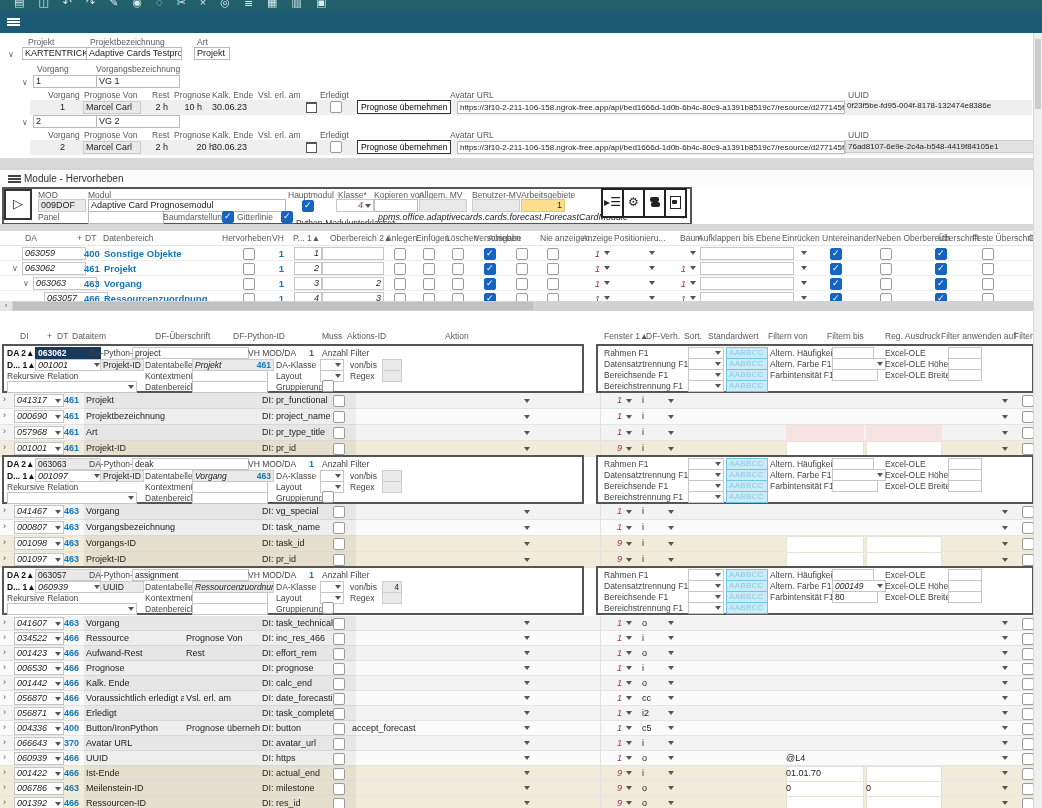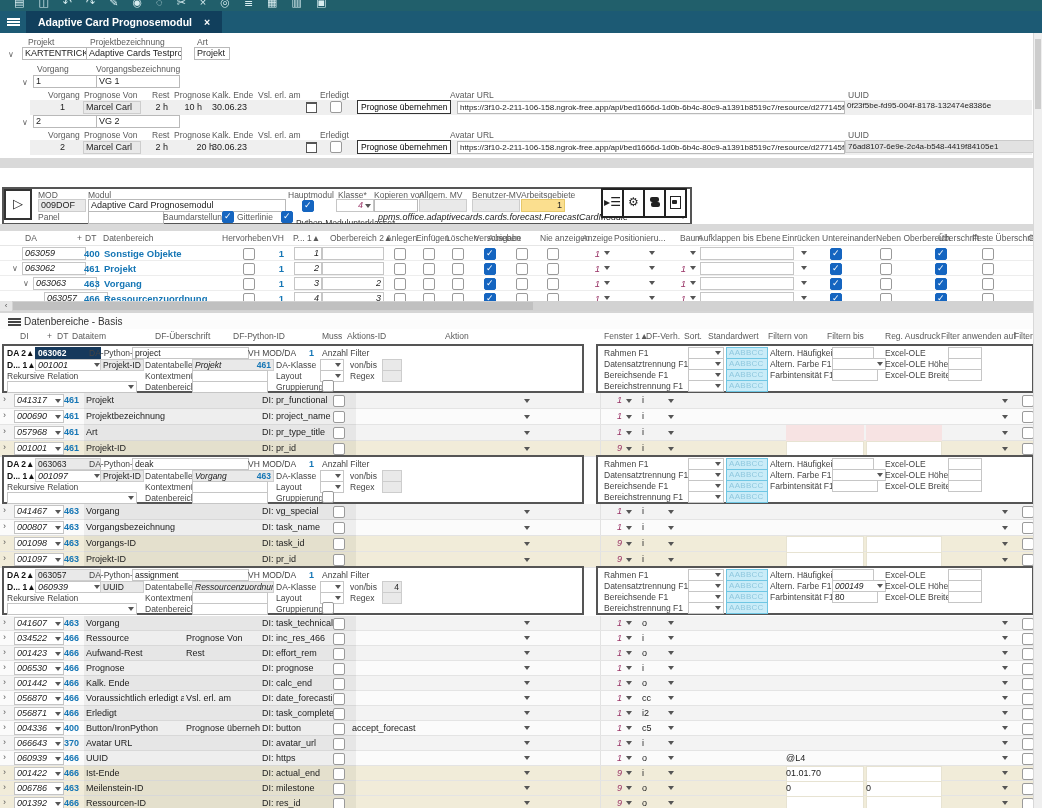--- a/index.html
+++ b/index.html
@@ -131,23 +131,20 @@
   <div class="tbar" id="tbar-icons"><span>▤</span><span>◫</span><span>↶</span><span>↷</span><span>✎</span><span>◉</span><span>◌</span><span>✂</span><span>×</span><span>◎</span><span>≣</span><span>▦</span><span>▥</span><span>▣</span></div>
   <span class="tealbtn" style="right:1px;top:12px"></span>
   <span class="tealbtn" style="right:1px;top:22px"></span>
 
   <div class="tabbar">
     <span class="hamb" style="left:7px;top:7px">
         <i></i>
         <i></i>
         <i></i>
       </span>
-    <div class="tab">
-      <span>Adaptive Card Prognosemodul</span><span class="x">×</span>
-    </div>
   </div>
 
   <div class="lstrip"></div>
 
   <div class="panel1">
     <span class="lb" style="left:28px;top:4px">Projekt</span>
     <span class="lb" style="left:90px;top:4px">Projektbezeichnung</span>
     <span class="lb" style="left:197px;top:4px">Art</span>
     <span class="chv" style="left:8px;top:17px">∨</span>
     <span class="in" style="left:22px;top:14px;width:60px">KARTENTRICKS</span>
@@ -204,20 +201,28 @@
   <span class="cb erl" style="left:330px;top:26px"></span>
   <button class="pbtn" style="left:357px;top:25px">Prognose übernehmen</button>
   <span class="urlin" style="left:457px;top:26px;width:382px">https://3f10-2-211-106-158.ngrok-free.app/api/bed1666d-1d0b-6b4c-80c9-a1391b8519c7/resource/d277145f-028b-6546-be3b-b2c5b2671fb0/avatar</span>
   <span class="uu usel" style="left:845px;top:25px;width:186px">76ad8107-6e9e-2c4a-b548-4419f84105e1</span>
 </div>
       </div>
   </div>
 
   <div class="gap" style="top:158px;height:10px"></div>
 
+  <div class="sh" style="top:168px">
+    <span class="hamb dark" style="left:8px;top:5px">
+        <i></i>
+        <i></i>
+        <i></i>
+      </span>
+    <span class="t">Module - Hervorheben</span>
+  </div>
 
   <div class="modp">
     <div class="blkM"></div>
     <div class="play">▷</div>
     <span class="lb" style="left:38px;top:4px">MOD</span>
     <span class="in ro" style="left:38px;top:13px;width:42px">009DOF</span>
     <span class="lb" style="left:88px;top:4px">Modul</span>
     <span class="in" style="left:88px;top:13px;width:192px">Adaptive Card Prognosemodul</span>
     <span class="lb" style="left:288px;top:4px">Hauptmodul</span>
     <span class="cb on" style="left:302px;top:14px"></span>
@@ -416,28 +421,20 @@
   <span class="cb" style="left:982px;top:2px"></span>
 </div>
       </div>
   </div>
 
   <div class="hsb">
     <span class="lt">‹</span>
       <span class="th"></span>
   </div>
 
-  <div class="sh" style="top:311px">
-    <span class="hamb dark" style="left:8px;top:5px">
-        <i></i>
-        <i></i>
-        <i></i>
-      </span>
-    <span class="t">Datenbereiche - Basis</span>
-  </div>
 
   <div class="dbp">
     <div class="hrow" style="position:relative;height:13px">
       <span class="lb" style="left:20px">DI</span>
       <span class="lb" style="left:47px">+</span>
       <span class="lb" style="left:57px">DT</span>
       <span class="lb" style="left:72px">Dataitem</span>
       <span class="lb" style="left:155px">DF-Überschrift</span>
       <span class="lb" style="left:233px">DF-Python-ID</span>
       <span class="lb" style="left:322px">Muss</span>

